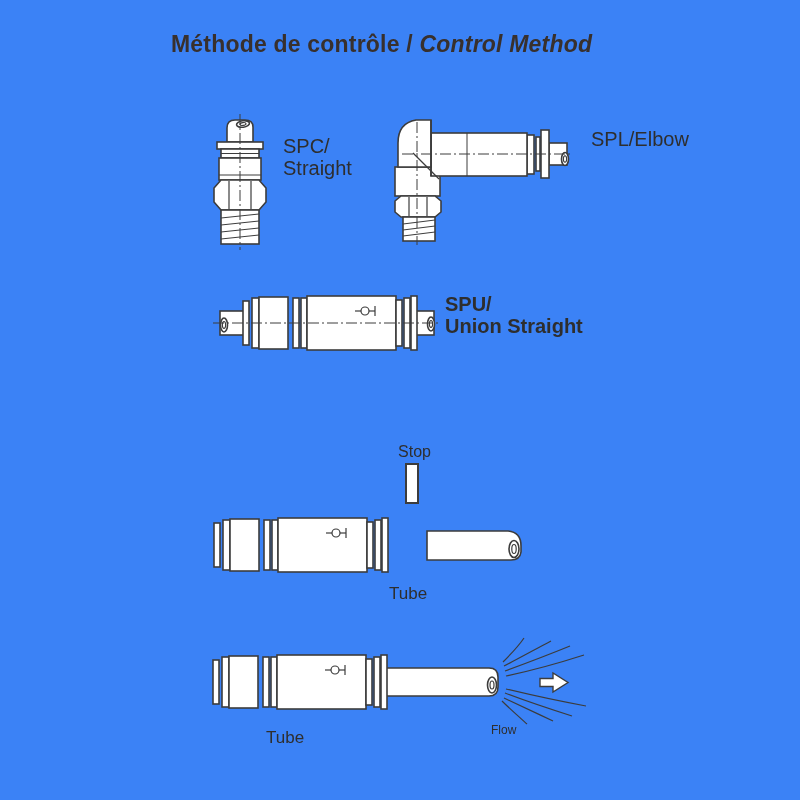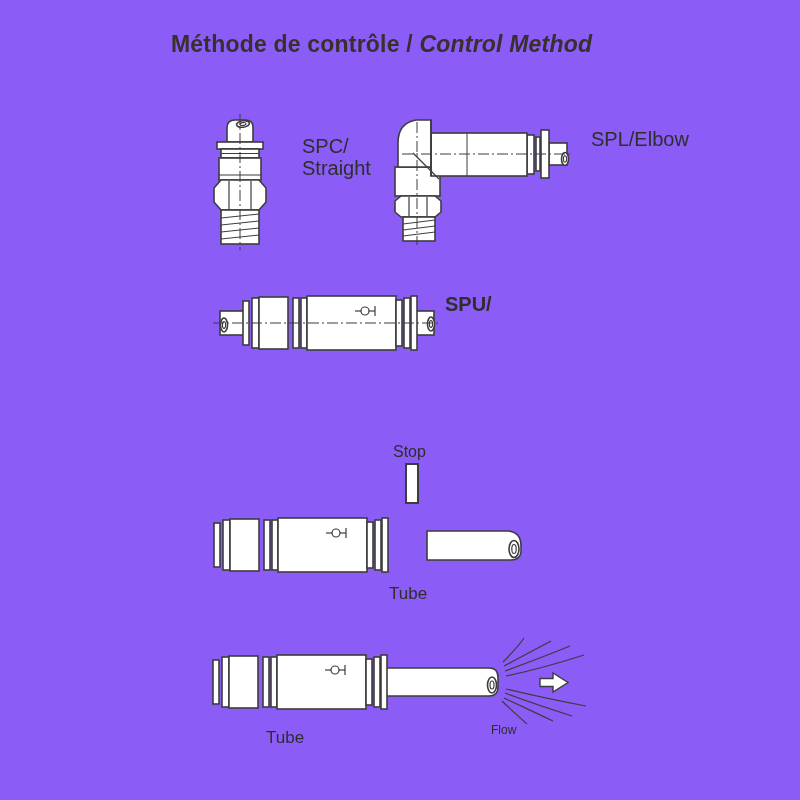--- a/index.html
+++ b/index.html
@@ -1,27 +1,27 @@
 <!DOCTYPE html>
 <html><head>
 <meta charset="utf-8">
 <style>
   * { margin:0; padding:0; box-sizing:border-box; }
   html,body { width:800px; height:800px; background:#ffffff; }
   body { font-family:"Liberation Sans", sans-serif; }
-  .page { position:relative; width:800px; height:800px; background:#8b5cf6; overflow:hidden; }
+  .page { position:relative; width:800px; height:800px; background:#3b82f6; overflow:hidden; }
   .title { position:absolute; top:31px; left:171px; font-size:23px; font-weight:bold;
            color:#38302d; letter-spacing:0.2px; white-space:nowrap; }
   .title .en { font-style:italic; }
   .diagram-svg { position:absolute; top:0; left:0; }
   .part-label { position:absolute; color:#2e2e2e; font-size:20px; line-height:22px; white-space:nowrap; }
-  .label-spc  { left:302px; top:135px; }
+  .label-spc  { left:283px; top:135px; }
   .label-spl  { left:591px; top:128px; }
   .label-spu  { left:445px; top:293px;font-weight:bold; }
-  .label-stop { left:393px; top:441px; width:38px; text-align:left; font-size:16px; }
+  .label-stop { left:393px; top:441px; width:38px; text-align:right; font-size:16px; }
   .label-tube1{ left:389px; top:583px; font-size:17px; }
   .label-tube2{ left:266px; top:727px; font-size:17px; }
   .label-flow { left:491px; top:719px; font-size:12px; }
 </style>
 </head>
 <body>
 
 <div class="page">
 
   <div class="title"><span>Méthode de contrôle</span><span> / </span><span class="en">Control Method</span></div>
@@ -138,20 +138,21 @@
     <div>SPC/</div>
     <div>Straight</div>
   </div>
 
   <div class="part-label label-spl">
     <div>SPL/Elbow</div>
   </div>
 
   <div class="part-label label-spu">
     <div>SPU/</div>
+    <div>Union Straight</div>
   </div>
 
   <div class="part-label label-stop">Stop</div>
 
   <div class="part-label label-tube1">Tube</div>
 
   <div class="part-label label-tube2">Tube</div>
 
   <div class="part-label label-flow">Flow</div>
 

